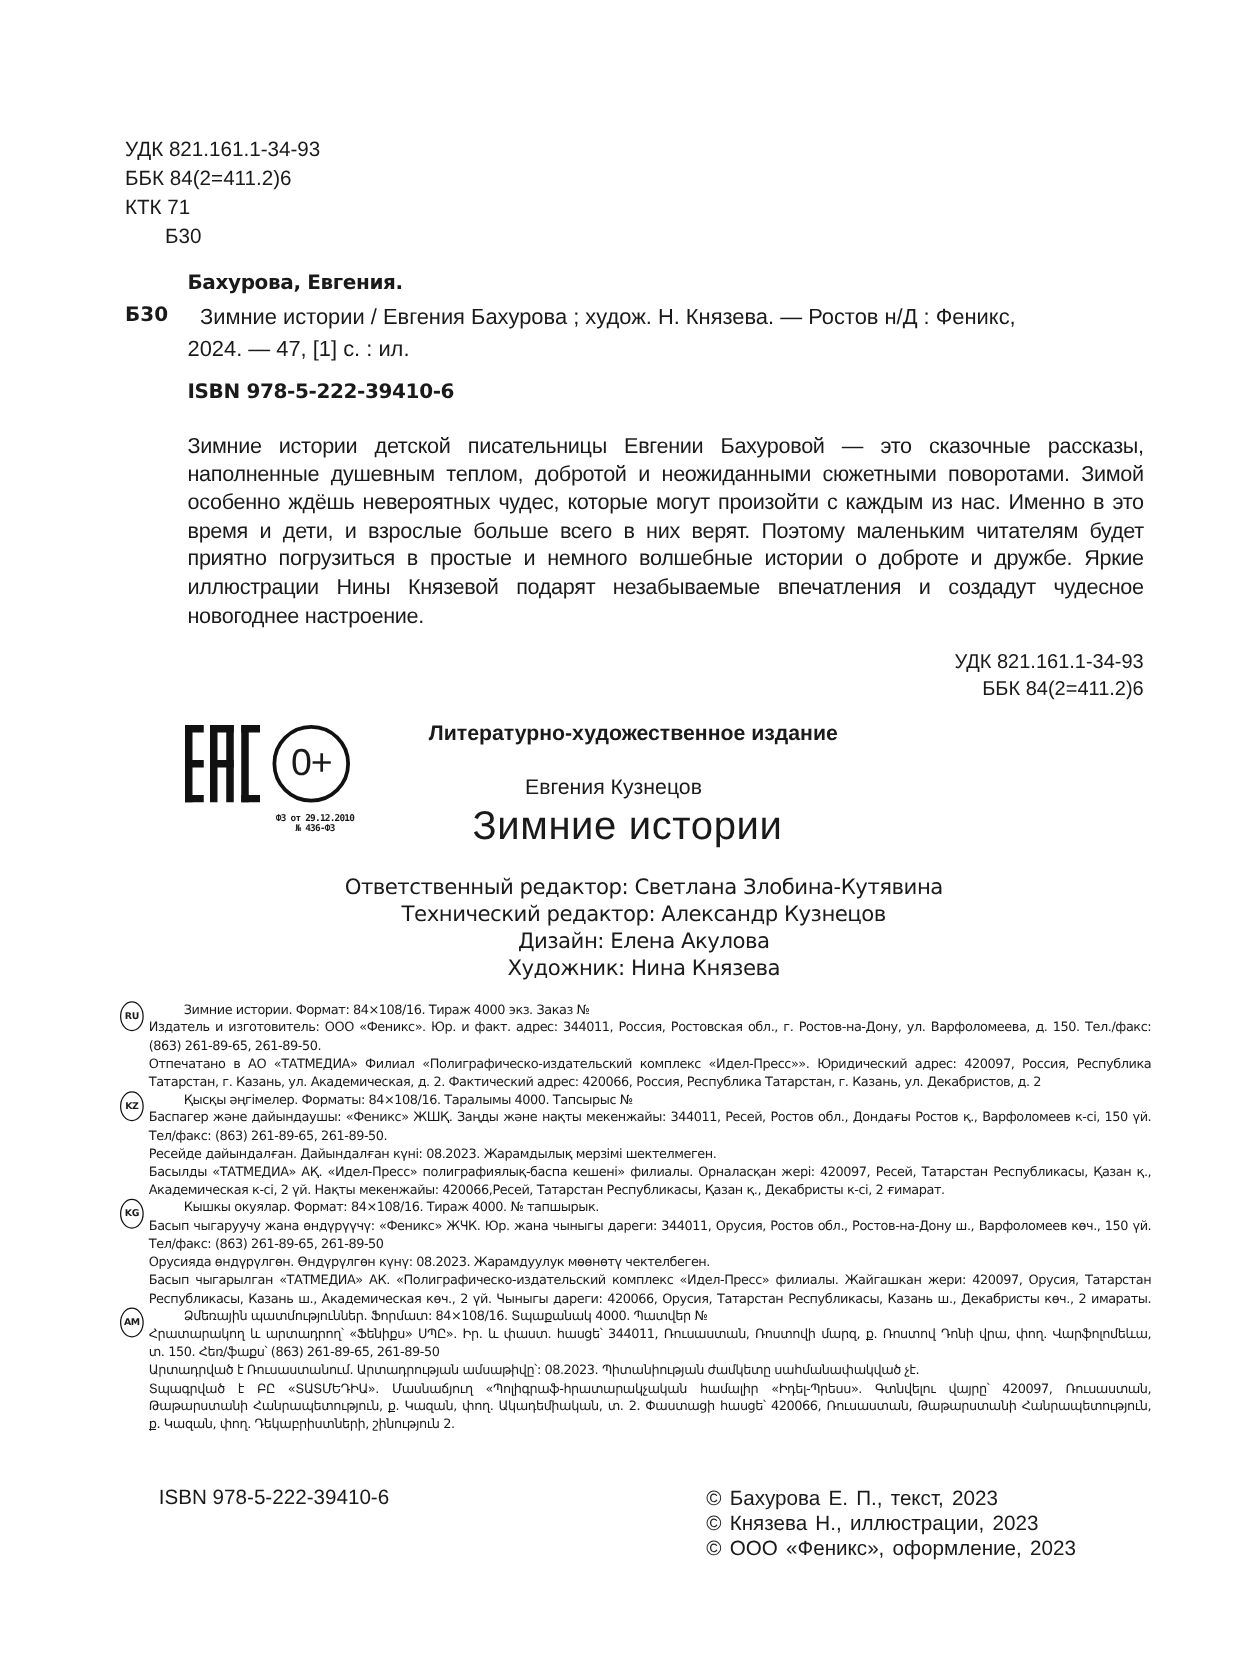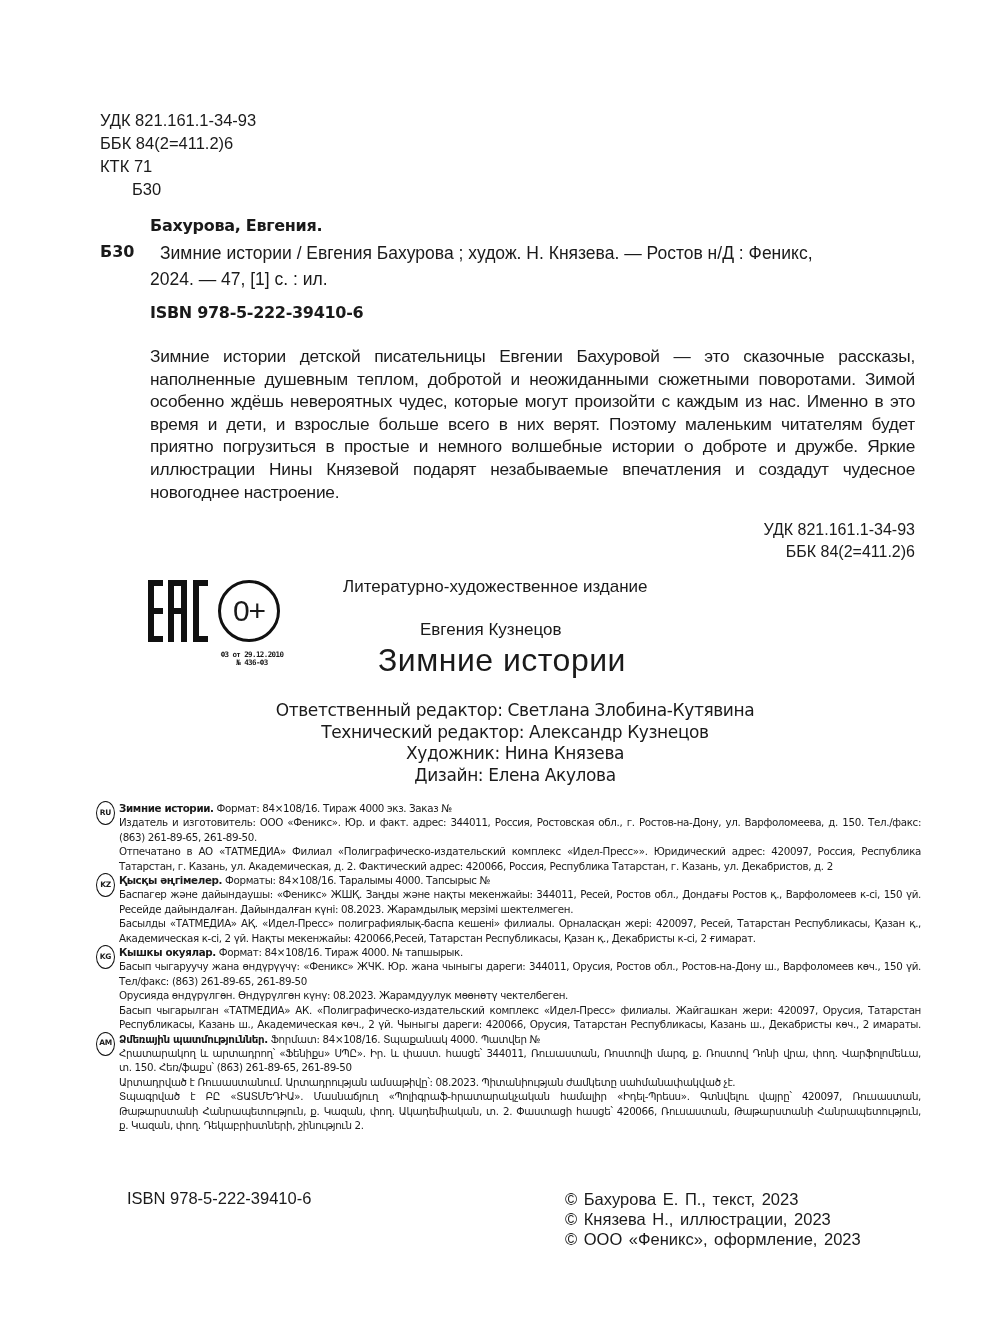--- a/index.html
+++ b/index.html
@@ -26,34 +26,34 @@
     .cls-right { right: 85px; top: 519px; text-align: right; font-size: 16px; line-height: 22px; }
 
     .eac { left: 148px; top: 580px; width: 60px; height: 62px; }
     .age-circle {
       left: 218px; top: 580px; width: 62px; height: 62px; border: 3.5px solid #111; border-radius: 50%;
       box-sizing: border-box; display: flex; align-items: center; justify-content: center;
       font-size: 30px; font-family: "Liberation Sans", sans-serif; letter-spacing: -1px;
     }
     .age-law { left: 212px; top: 651px; width: 80px; text-align: center; font-size: 7.5px; line-height: 8px; font-weight: bold; font-family: "DejaVu Sans Mono", monospace; letter-spacing: -0.6px; }
 
-    .genre { left: 343px; top: 577px; font-size: 17px; }
+    .genre { left: 343px; top: 577px; font-size: 17px; font-weight: bold; }
     .author-center { left: 420px; top: 620px; font-size: 17px; }
     .book-title { left: 378px; top: 642px; font-size: 32px; letter-spacing: 0.5px; }
     .credits { left: 200px; top: 700px; width: 630px; text-align: center; font-size: 17px; line-height: 21.5px; font-family: "DejaVu Sans", sans-serif; letter-spacing: -0.4px; }
 
     .imprint { left: 96px; top: 801px; width: 825px; font-family: "DejaVu Sans", sans-serif; font-size: 10.3px; line-height: 14.4px; letter-spacing: -0.35px; }
     .imprint-block { position: relative; padding-left: 23px; }
     .imprint-block .lang-badge {
       position: absolute; left: 0; top: 0; width: 19px; height: 24px; border: 1.5px solid #111; border-radius: 50%;
       box-sizing: border-box; font-size: 7.5px; font-weight: bold; display: flex; align-items: center; justify-content: center; letter-spacing: -0.3px;
     }
     .imprint-block .ln { white-space: nowrap; }
     .imprint-block .ln.just { text-align: justify; text-align-last: justify; white-space: normal; }
-    .imprint-block b { font-weight: bold; }
+    .imprint-block b { font-weight: normal; margin-left: 28px; }
 
     .isbn-bottom { left: 127px; top: 1189px; font-size: 16.5px; }
     .copyright { left: 565px; top: 1189px; font-size: 16.5px; line-height: 20px; word-spacing: 2px; }
   </style>
 </head>
 <body>
 
 <div class="abs cls">
   <div>УДК 821.161.1-34-93</div>
   <div>ББК 84(2=411.2)6</div>
@@ -102,37 +102,38 @@
   <div>№ 436-ФЗ</div>
 </div>
 
 <div class="abs genre">Литературно-художественное издание</div>
 <div class="abs author-center">Евгения Кузнецов</div>
 <div class="abs book-title">Зимние истории</div>
 
 <div class="abs credits">
   <div>Ответственный редактор: Светлана Злобина-Кутявина</div>
   <div>Технический редактор: Александр Кузнецов</div>
+  <div>Дизайн: Елена Акулова</div>
   <div>Художник: Нина Князева</div>
-  <div>Дизайн: Елена Акулова</div>
 </div>
 
 <div class="abs imprint">
   <div class="imprint-block">
     <span class="lang-badge">RU</span>
     <div class="ln"><b>Зимние истории.</b><span> Формат: 84×108/16. Тираж 4000 экз. Заказ №</span></div>
     <div class="ln just">Издатель и изготовитель: ООО «Феникс». Юр. и факт. адрес: 344011, Россия, Ростовская обл., г. Ростов-на-Дону, ул. Варфоломеева, д. 150. Тел./факс:</div>
     <div class="ln">(863) 261-89-65, 261-89-50.</div>
     <div class="ln just">Отпечатано в АО «ТАТМЕДИА» Филиал «Полиграфическо-издательский комплекс «Идел-Пресс»». Юридический адрес: 420097, Россия, Республика</div>
     <div class="ln">Татарстан, г. Казань, ул. Академическая, д. 2. Фактический адрес: 420066, Россия, Республика Татарстан, г. Казань, ул. Декабристов, д. 2</div>
   </div>
   <div class="imprint-block">
     <span class="lang-badge">KZ</span>
     <div class="ln"><b>Қысқы әңгімелер.</b><span> Форматы: 84×108/16. Таралымы 4000. Тапсырыс №</span></div>
     <div class="ln just">Баспагер және дайындаушы: «Феникс» ЖШҚ. Заңды және нақты мекенжайы: 344011, Ресей, Ростов обл., Дондағы Ростов қ., Варфоломеев к-сі, 150 үй.</div>
+    <div class="ln">Тел/факс: (863) 261-89-65, 261-89-50.</div>
     <div class="ln">Ресейде дайындалған. Дайындалған күні: 08.2023. Жарамдылық мерзімі шектелмеген.</div>
     <div class="ln just">Басылды «ТАТМЕДИА» АҚ. «Идел-Пресс» полиграфиялық-баспа кешені» филиалы. Орналасқан жері: 420097, Ресей, Татарстан Республикасы, Қазан қ.,</div>
     <div class="ln">Академическая к-сі, 2 үй. Нақты мекенжайы: 420066,Ресей, Татарстан Республикасы, Қазан қ., Декабристы к-сі, 2 ғимарат.</div>
   </div>
   <div class="imprint-block">
     <span class="lang-badge">KG</span>
     <div class="ln"><b>Кышкы окуялар.</b><span> Формат: 84×108/16. Тираж 4000. № тапшырык.</span></div>
     <div class="ln just">Басып чыгаруучу жана өндүрүүчү: «Феникс» ЖЧК. Юр. жана чыныгы дареги: 344011, Орусия, Ростов обл., Ростов-на-Дону ш., Варфоломеев көч., 150 үй.</div>
     <div class="ln">Тел/факс: (863) 261-89-65, 261-89-50</div>
     <div class="ln">Орусияда өндүрүлгөн. Өндүрүлгөн күнү: 08.2023. Жарамдуулук мөөнөтү чектелбеген.</div>

